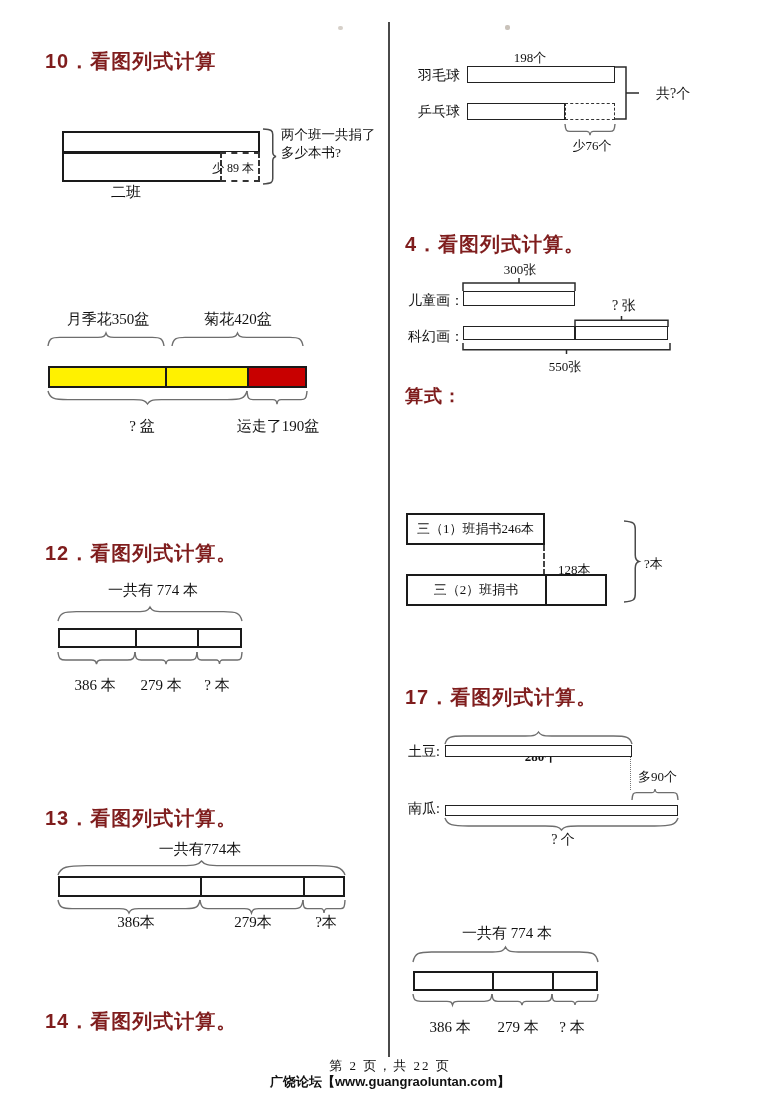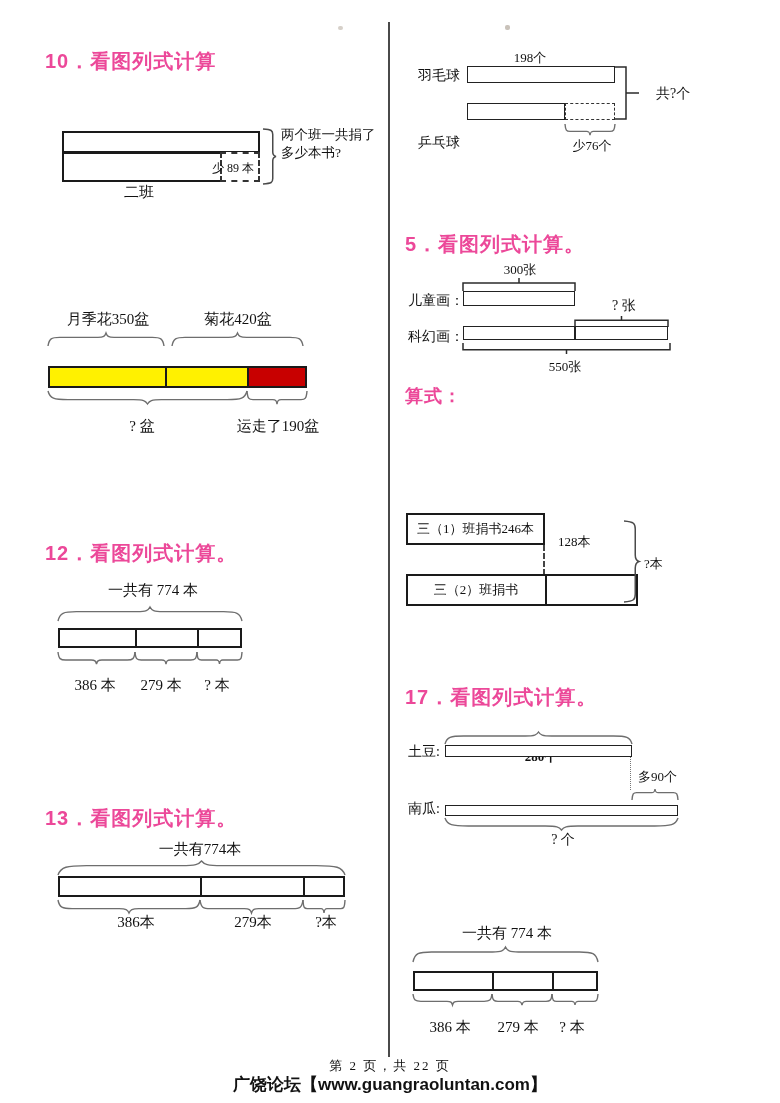--- a/index.html
+++ b/index.html
@@ -1,39 +1,39 @@
 <!DOCTYPE html>
 <html><head>
 <meta charset="utf-8">
 <style>
   * { margin:0; padding:0; box-sizing:border-box; }
   body { background:#ffffff; }
   .page { position:relative; width:780px; height:1103px; background:#ffffff;
           font-family:"Liberation Serif", serif; color:#111; overflow:hidden; }
   .abs { position:absolute; white-space:nowrap; }
   .title { font-family:"Liberation Sans", sans-serif; font-weight:bold;
-           font-size:20px; letter-spacing:1px; color:#ec4899; }
+           font-size:20px; letter-spacing:1px; color:#7f1d1d; }
   .lbl   { font-size:15px; }
   .lbl13 { font-size:13px; }
   .lbl14 { font-size:14px; }
   .ctr   { transform:translateX(-50%); }
   .bar   { position:absolute; border:2px solid #1a1a1a; background:#fff; }
   .thinbar { position:absolute; border:1.5px solid #222; background:#fff; }
   .divider { position:absolute; top:0; bottom:0; width:2px; background:#1a1a1a; }
   .thindiv { position:absolute; top:0; bottom:0; width:1.5px; background:#222; }
   .dashedbox { position:absolute; border:2px dashed #333; background:#fff; }
   .vline { position:absolute; }
   svg.dec { position:absolute; overflow:visible; }
   svg.dec path { fill:none; vector-effect:non-scaling-stroke; }
   .curly path  { stroke:#6e6e6e; stroke-width:1.4; }
   .curlyd path { stroke:#4a4a4a; stroke-width:1.5; }
   .sq path     { stroke:#2b2b2b; stroke-width:1.5; }
   .colsep { position:absolute; left:388px; top:22px; width:2px; height:1035px; background:#4a4a4a; }
   .footer1 { font-size:13px; letter-spacing:2px; }
-  .footer2 { font-family:"Liberation Sans", sans-serif; font-weight:bold; font-size:17px; }
+  .footer2 { font-family:"Liberation Sans", sans-serif; font-weight:bold; font-size:13px; }
   .smudge { position:absolute; border-radius:2px; }
 </style>
 </head>
 <body>
 
 <div class="page">
 
   <div class="colsep"></div>
   <div class="smudge" style="left:338px; top:26px; width:5px; height:4px; background:#d6d0c9;"></div>
   <div class="smudge" style="left:505px; top:25px; width:5px; height:5px; background:#c9c2ba;"></div>
@@ -44,21 +44,21 @@
   <div class="bar" style="left:62px; top:152px; width:160px; height:30px;"></div>
   <div class="dashedbox" style="left:220px; top:152px; width:40px; height:30px;"></div>
   <div class="abs" style="left:212px; top:160px; font-size:12px;">少 89 本</div>
   <svg class="dec curlyd" style="left:263px; top:129px; width:13px; height:55px;" viewBox="0 0 12 100" preserveAspectRatio="none">
     <path d="M0,0 C8,1 9,3 9,10 L9,42 C9,47 10,49 12,50 C10,51 9,53 9,58 L9,90 C9,97 8,99 0,100"></path>
   </svg>
   <div class="abs" style="left:281px; top:126px; font-size:13.5px; line-height:1.3;">
     <div>两个班一共捐了</div>
     <div>多少本书?</div>
   </div>
-  <div class="abs lbl" style="left:124px; top:183px;">二班</div>
+  <div class="abs lbl" style="left:111px; top:183px;">二班</div>
 
   <div class="abs lbl ctr" style="left:108px; top:310px;">月季花350盆</div>
   <div class="abs lbl ctr" style="left:238px; top:310px;">菊花420盆</div>
   <svg class="dec curly" style="left:48px; top:333px; width:116px; height:13px;" viewBox="0 0 100 12" preserveAspectRatio="none">
     <path d="M0,12 C1,5 3,4 10,4 L43,4 C48,4 49,3 50,0 C51,3 52,4 57,4 L90,4 C97,4 99,5 100,12"></path>
   </svg>
   <svg class="dec curly" style="left:172px; top:333px; width:131px; height:13px;" viewBox="0 0 100 12" preserveAspectRatio="none">
     <path d="M0,12 C1,5 3,4 10,4 L43,4 C48,4 49,3 50,0 C51,3 52,4 57,4 L90,4 C97,4 99,5 100,12"></path>
   </svg>
   <div class="bar" style="left:48px; top:366px; width:259px; height:22px; background:#fff100;">
@@ -111,37 +111,38 @@
   <svg class="dec curly" style="left:200px; top:900px; width:103px; height:13px;" viewBox="0 0 100 12" preserveAspectRatio="none">
     <path d="M0,0 C1,7 3,8 10,8 L43,8 C48,8 49,9 50,12 C51,9 52,8 57,8 L90,8 C97,8 99,7 100,0"></path>
   </svg>
   <svg class="dec curly" style="left:303px; top:900px; width:42px; height:13px;" viewBox="0 0 100 12" preserveAspectRatio="none">
     <path d="M0,0 C1,7 3,8 10,8 L43,8 C48,8 49,9 50,12 C51,9 52,8 57,8 L90,8 C97,8 99,7 100,0"></path>
   </svg>
   <div class="abs lbl ctr" style="left:136px; top:913px;">386本</div>
   <div class="abs lbl ctr" style="left:253px; top:913px;">279本</div>
   <div class="abs lbl ctr" style="left:326px; top:913px;">?本</div>
 
+  <div class="abs title" style="left:45px; top:1008px;">14．看图列式计算。</div>
 
   <div class="abs lbl13 ctr" style="left:530px; top:49px;">198个</div>
   <div class="abs lbl14" style="left:418px; top:67px;">羽毛球</div>
   <div class="thinbar" style="left:467px; top:66px; width:148px; height:17px;"></div>
-  <div class="abs lbl14" style="left:418px; top:103px;margin-top:31px;">乒乓球</div>
+  <div class="abs lbl14" style="left:418px; top:103px;">乒乓球</div>
   <div class="thinbar" style="left:467px; top:103px; width:98px; height:17px;"></div>
   <div style="position:absolute; left:565px; top:103px; width:50px; height:17px; border:1.5px dashed #333;"></div>
   <svg class="dec sq" style="left:615px; top:64px; width:24px; height:58px;" viewBox="0 0 24 58" preserveAspectRatio="none">
     <path d="M0,3 L11,3 L11,55 L0,55 M11,29 L24,29"></path>
   </svg>
   <div class="abs lbl14" style="left:640px; top:85px;margin-left:16px;">共?个</div>
   <svg class="dec curly" style="left:565px; top:124px; width:50px; height:11px;" viewBox="0 0 100 12" preserveAspectRatio="none">
     <path d="M0,0 C1,7 3,8 10,8 L43,8 C48,8 49,9 50,12 C51,9 52,8 57,8 L90,8 C97,8 99,7 100,0"></path>
   </svg>
   <div class="abs lbl13 ctr" style="left:592px; top:137px;">少76个</div>
 
-  <div class="abs title" style="left:405px; top:231px;">5．看图列式计算。</div>
+  <div class="abs title" style="left:405px; top:231px;">4．看图列式计算。</div>
   <div class="abs lbl13 ctr" style="left:520px; top:261px;">300张</div>
   <svg class="dec sq" style="left:463px; top:278px; width:112px; height:13px;" viewBox="0 0 100 13" preserveAspectRatio="none">
     <path d="M0,13 L0,5 L100,5 L100,13 M50,5 L50,0"></path>
   </svg>
   <div class="abs lbl14" style="left:408px; top:292px;">儿童画：</div>
   <div class="thinbar" style="left:463px; top:291px; width:112px; height:15px;"></div>
   <div class="abs lbl14" style="left:612px; top:297px;">? 张</div>
   <svg class="dec sq" style="left:575px; top:316px; width:93px; height:11px;" viewBox="0 0 100 13" preserveAspectRatio="none">
     <path d="M0,13 L0,5 L100,5 L100,13 M50,5 L50,0"></path>
   </svg>
@@ -152,22 +153,22 @@
   <svg class="dec sq" style="left:463px; top:343px; width:207px; height:11px;" viewBox="0 0 100 13" preserveAspectRatio="none">
     <path d="M0,0 L0,8 L100,8 L100,0 M50,8 L50,13"></path>
   </svg>
   <div class="abs lbl13 ctr" style="left:565px; top:358px;">550张</div>
   <div class="abs title" style="left:405px; top:384px; font-size:18px;">算式：</div>
 
   <div class="bar" style="left:406px; top:513px; width:139px; height:32px;">
     <div class="abs lbl13" style="left:50%; top:50%; transform:translate(-50%,-50%);">三（1）班捐书246本</div>
   </div>
   <div class="vline" style="left:543px; top:545px; height:30px; border-left:2px dashed #444;"></div>
-  <div class="abs lbl13" style="left:558px; top:533px;text-align:center;">128本</div>
-  <div class="bar" style="left:406px; top:574px; width:232px; height:32px;">
+  <div class="abs lbl13" style="left:558px; top:561px;text-align:center;">128本</div>
+  <div class="bar" style="left:406px; top:574px; width:201px; height:32px;">
     <div class="divider" style="left:137px;"></div>
     <div class="abs lbl13" style="left:68px; top:50%; transform:translate(-50%,-50%);">三（2）班捐书</div>
   </div>
   <svg class="dec curlyd" style="left:624px; top:521px; width:15px; height:81px;" viewBox="0 0 12 100" preserveAspectRatio="none">
     <path d="M0,0 C8,1 9,3 9,10 L9,42 C9,47 10,49 12,50 C10,51 9,53 9,58 L9,90 C9,97 8,99 0,100"></path>
   </svg>
   <div class="abs lbl13" style="left:644px; top:555px;">?本</div>
 
   <div class="abs title" style="left:405px; top:684px;">17．看图列式计算。</div>
   <div class="abs lbl13 ctr" style="left:541px; top:748px;font-weight:bold;">280个</div>

